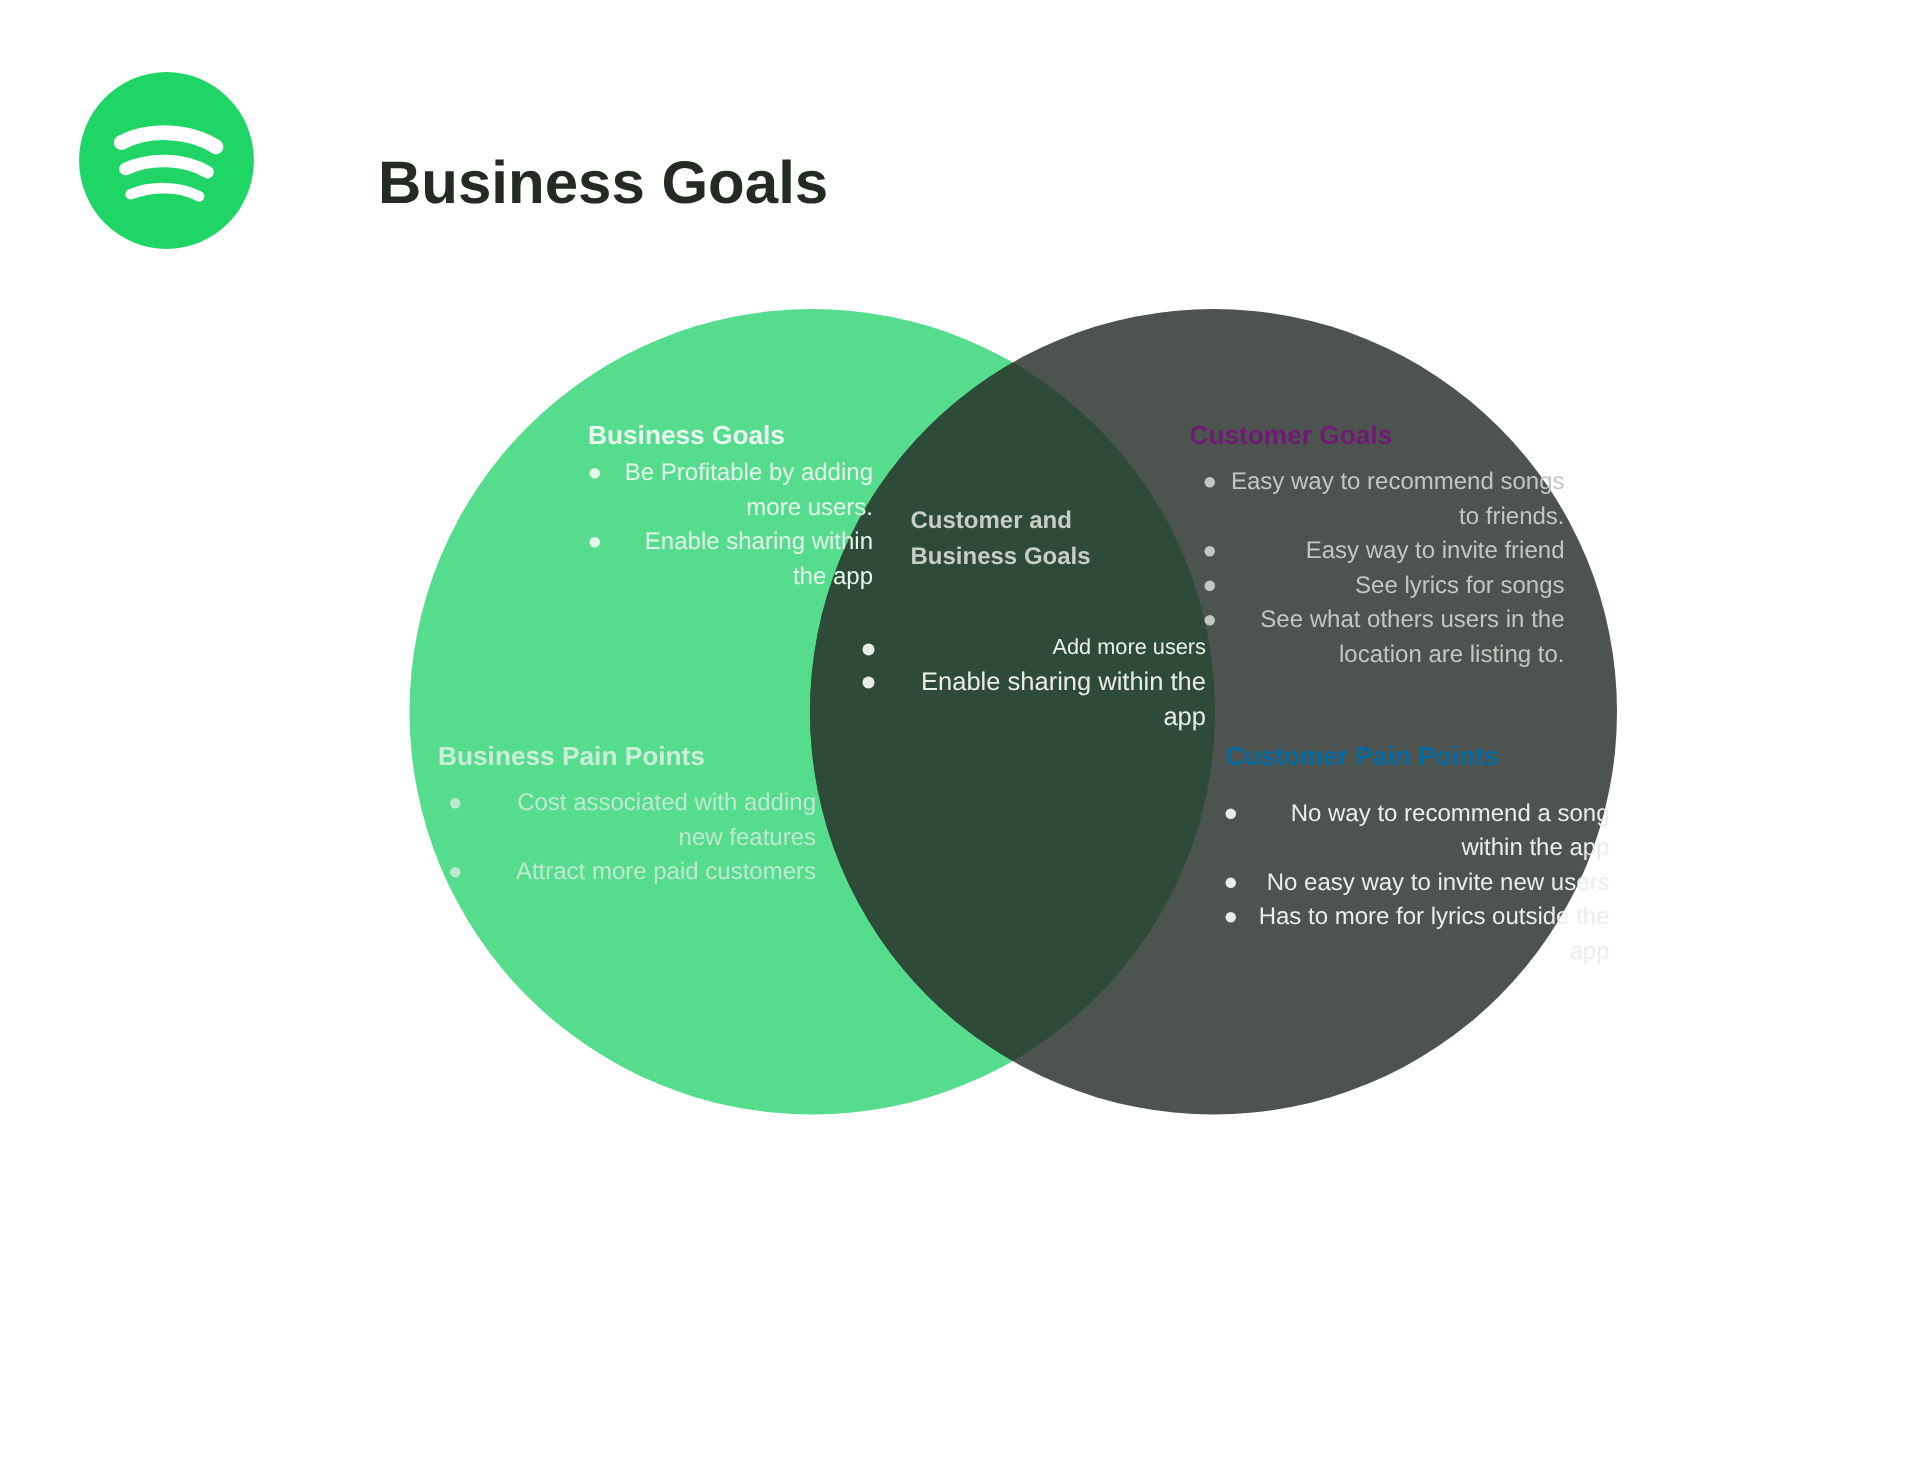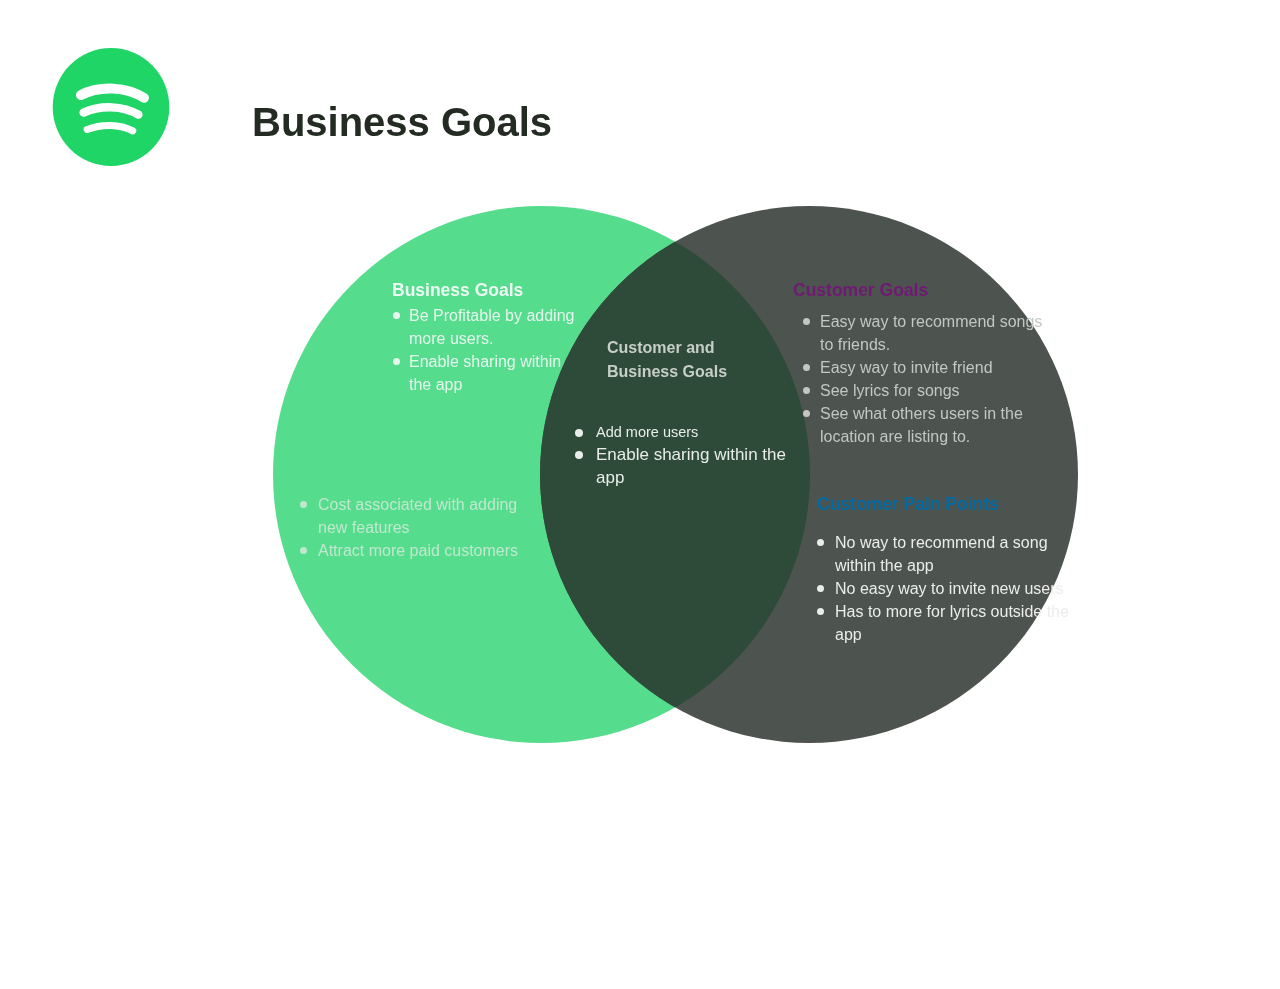--- a/index.html
+++ b/index.html
@@ -37,21 +37,21 @@
   }
   .lens-fill {
     position: absolute; left: 267px; top: 0;
     width: 538px; height: 537px; border-radius: 50%;
   }
 
   
   .tblock { position: absolute; }
   .tblock h2 { margin: 0 0 5px 0; font-size: 17.5px; font-weight: bold; line-height: 22px; }
   .tblock ul { margin: 0; padding: 0; list-style: none; }
-  .tblock li { position: relative; font-size: 16px; line-height: 23px; }
+  .tblock li { position: relative; font-size: 16px; line-height: 23px; text-align: right; }
   .tblock li::before {
     content: ""; position: absolute; top: 8px;
     width: 7px; height: 7px; border-radius: 50%;
     background: currentColor;
   }
 
   #block-bg { left: 392px; top: 279px; width: 190px; }
   #block-bg h2 { color: #ecfbf2; margin-bottom: 3px; }
   #block-bg li { color: #e6f7ed; padding-left: 17px; }
   #block-bg li::before { left: 1px; }
@@ -107,20 +107,21 @@
 
   <div class="tblock" id="block-bg">
     <h2>Business Goals</h2>
     <ul>
       <li>Be Profitable by adding more users.</li>
       <li>Enable sharing within the app</li>
     </ul>
   </div>
 
   <div class="tblock" id="block-bpp">
+    <h2>Business Pain Points</h2>
     <ul>
       <li>Cost associated with adding new features</li>
       <li>Attract more paid customers</li>
     </ul>
   </div>
 
   <div class="tblock" id="block-ix-header">Customer and Business Goals</div>
 
   <div class="tblock" id="block-ix">
     <ul>

